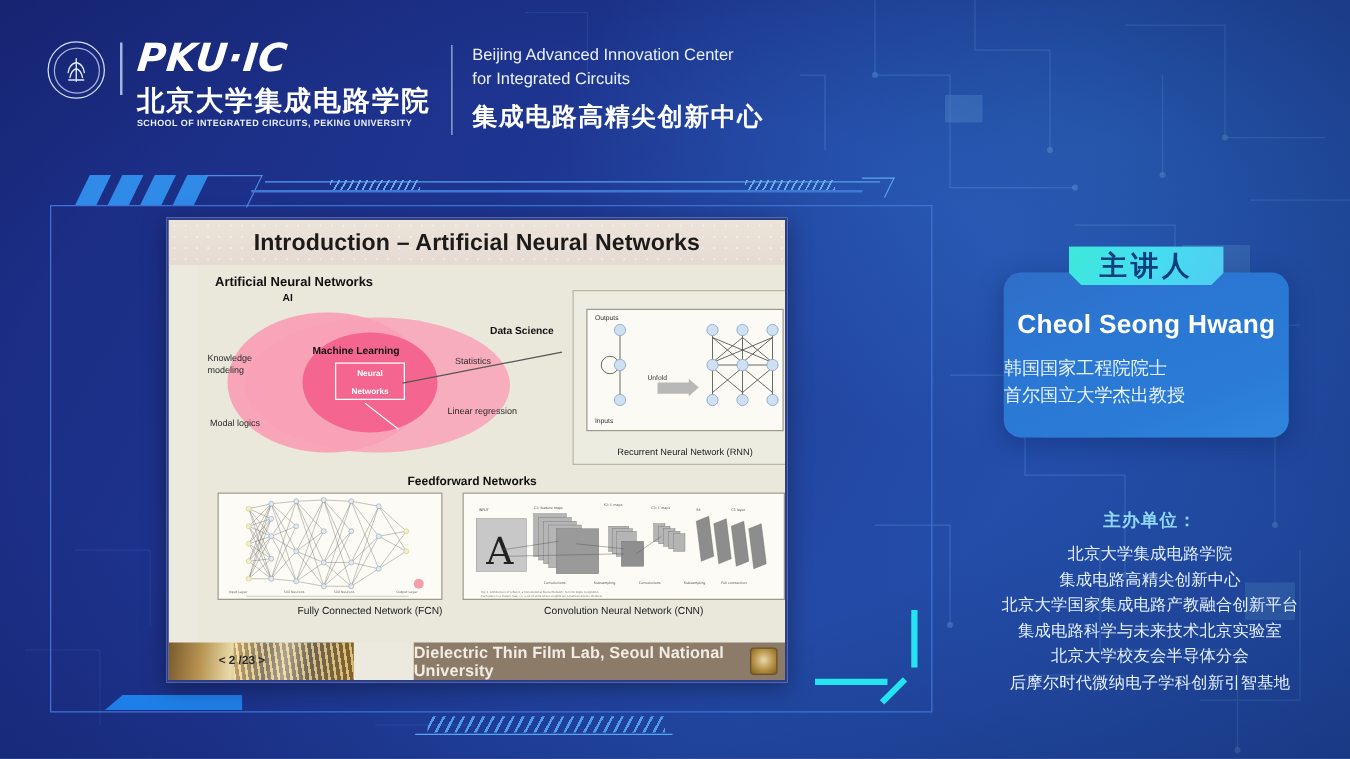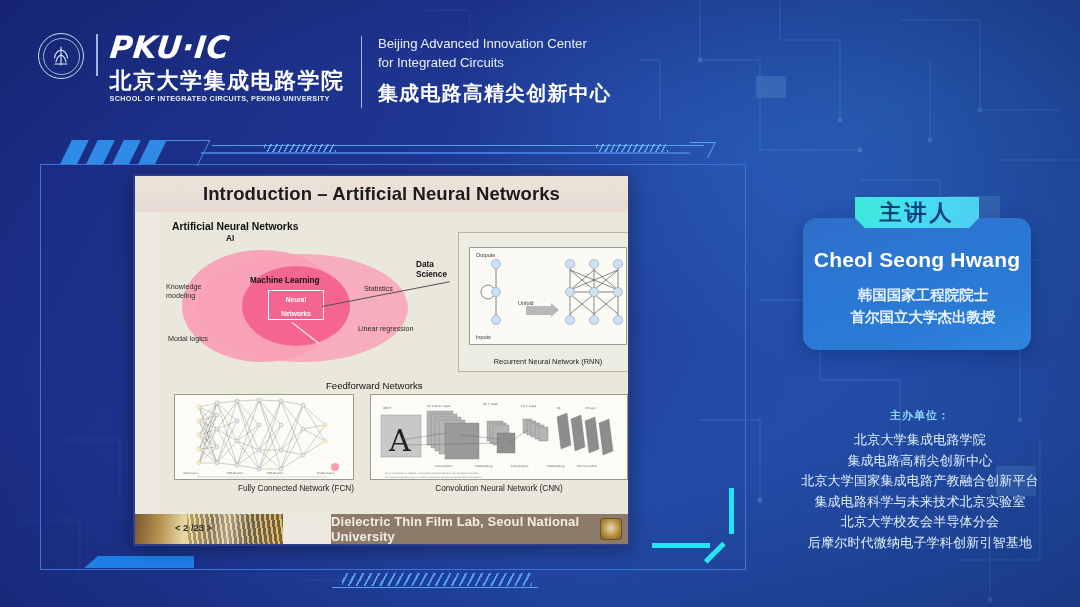--- a/index.html
+++ b/index.html
@@ -189,21 +189,21 @@
     position:absolute; left:104px; top:54px; width:56px; height:30px;
     border:1.2px solid #fff;
   }
   .nn-box span{
     display:block; text-align:center; color:#fff; font-size:6.6px; line-height:1.35;
     padding-top:5px; font-weight:600;
   }
   .vl{ position:absolute; font-size:7.2px; color:#2b2b2b; line-height:1.25; }
   .vl.b{ font-weight:800; color:#111; font-size:8.2px; }
   .lbl-ai{ left:62px; top:-2px; }
-  .lbl-ds{ left:212px; top:24px;padding-left:40px; }
+  .lbl-ds{ left:188px; top:24px;padding-left:40px; }
   .lbl-ml{ left:86px; top:40px; }
   .lbl-km{ left:2px; top:46px; }
   .lbl-mlog{ left:4px; top:98px; }
   .lbl-stat{ left:200px; top:48px; }
   .lbl-lr{ left:194px; top:88px; }
   .connector{
     position:absolute; left:158px; top:70px; width:130px; height:1px;
     background:#555; transform:rotate(-11deg); transform-origin:left center;
   }
   .connector2{
@@ -235,21 +235,21 @@
   .arrow-blk{
     position:absolute; left:56px; top:58px; width:26px; height:9px; background:#b8b8b8;
   }
   .arrow-blk::after{
     content:""; position:absolute; right:-7px; top:-3px;
     border-left:8px solid #b8b8b8; border-top:7.5px solid transparent; border-bottom:7.5px solid transparent;
   }
 
   
   .ff-head{
-    position:absolute; left:168px; top:168px; font-size:9.6px; font-weight:400; color:#111;
+    position:absolute; left:168px; top:168px; font-size:9.6px; font-weight:700; color:#111;
   }
   .fcn-box{
     position:absolute; left:16px; top:182px; width:180px; height:86px;
     border:1px solid #9b9a8c; background:#fcfbf5; overflow:hidden;
   }
   .cnn-box{
     position:absolute; left:212px; top:182px; width:258px; height:86px;
     border:1px solid #9b9a8c; background:#fcfbf5; overflow:hidden;
   }
   .cap{
@@ -304,30 +304,30 @@
     display:flex; align-items:center; justify-content:center;
   }
   #speaker-badge span{
     font-size:22px; font-weight:800; color:#0e3f7d; letter-spacing:3px;
   }
   .sp-name{
     position:absolute; left:0; right:0; top:30px; text-align:center;
     font-size:21px; font-weight:800; color:#fff; letter-spacing:.2px;
   }
   .sp-sub{
-    position:absolute; left:0; right:0; top:66px; text-align:center;
-    font-size:14.5px; color:#eaf4ff; line-height:1.55; font-weight:700;margin-left:12px;
+    position:absolute; left:0; right:0; top:66px; text-align:left;
+    font-size:14.5px; color:#eaf4ff; line-height:1.55; font-weight:400;
   }
 
   
   #organizers{
     position:absolute; left:780px; top:408px; width:280px; text-align:center;
   }
   .org-head{
-    font-size:11px; font-weight:800; color:#8fd8f5; letter-spacing:1px; margin-bottom:7px;
+    font-size:14px; font-weight:800; color:#8fd8f5; letter-spacing:1px; margin-bottom:7px;
   }
   .org-item{
     font-size:13px; color:#e4f0fc; line-height:1.58; letter-spacing:.2px;
   }
 </style>
 </head>
 <body>
 
 <div id="stage">
 

